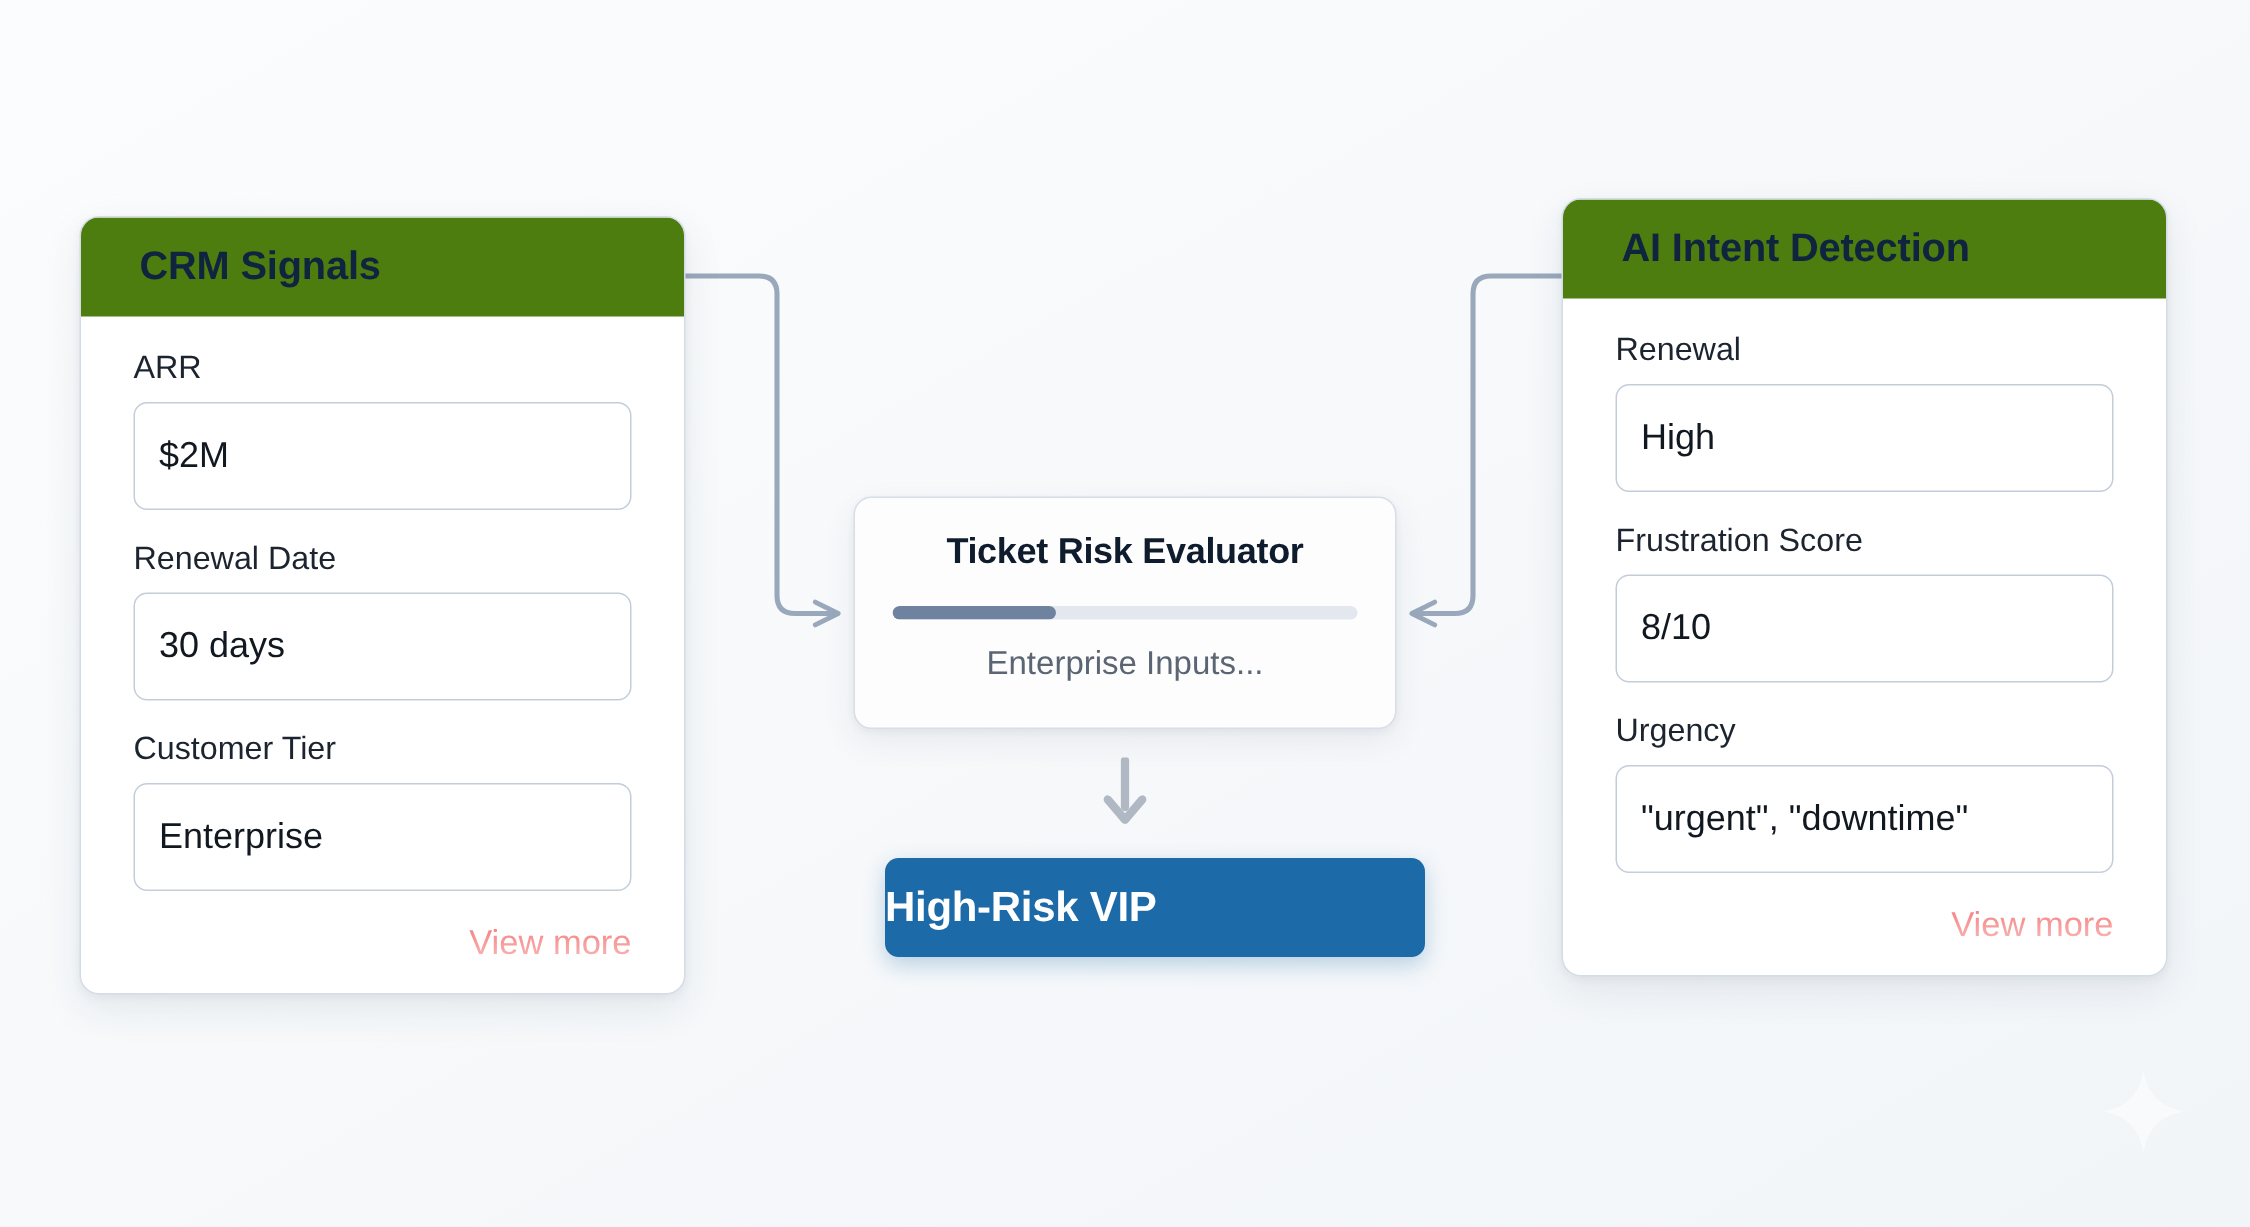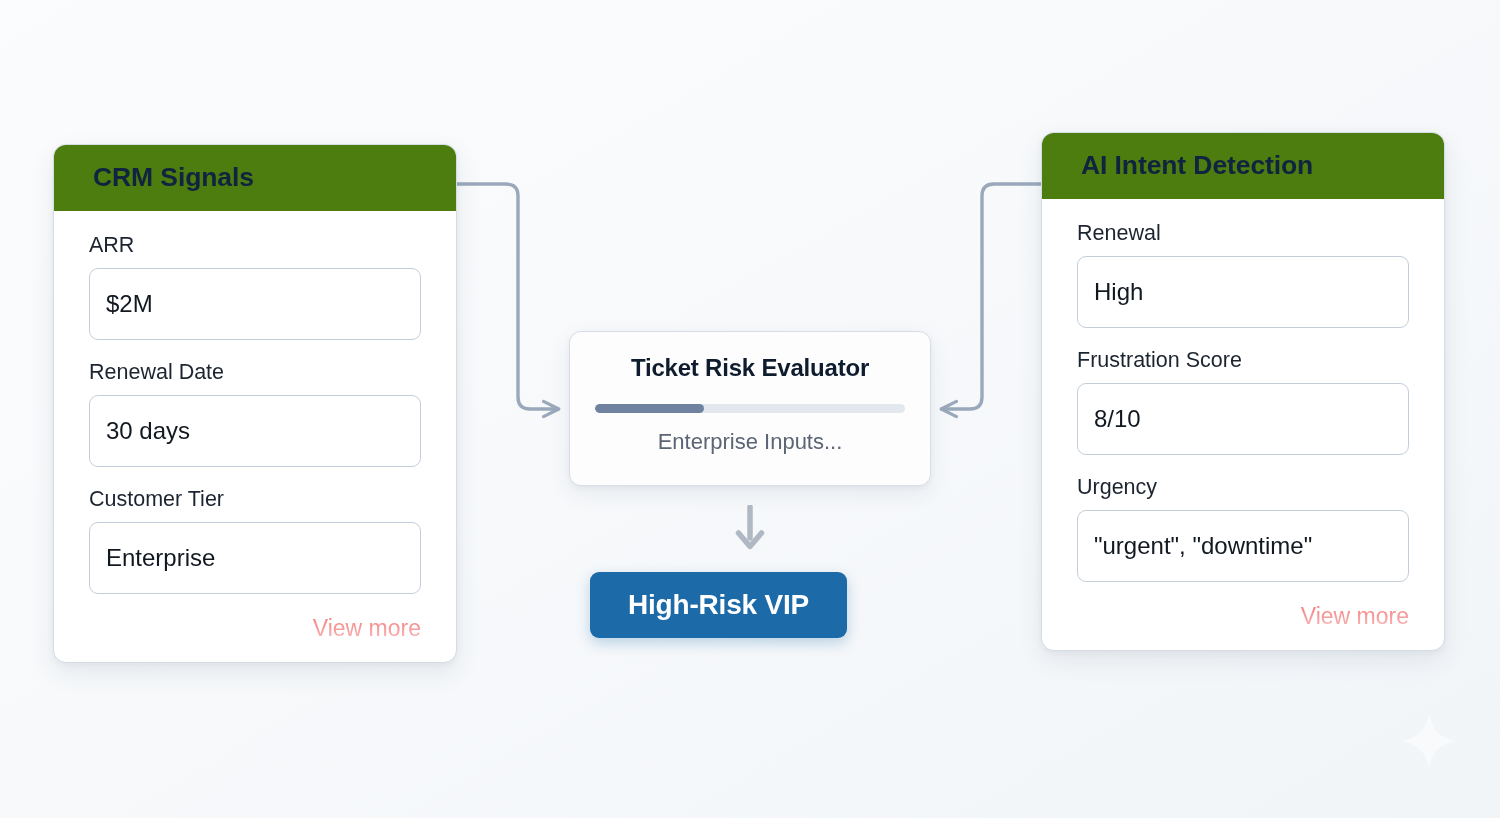--- a/index.html
+++ b/index.html
@@ -151,27 +151,27 @@
     top: 505px;
     width: 34px;
     height: 46px;
   }
 
   
   .result-badge {
     position: absolute;
     left: 590px;
     top: 572px;
-    width: 257px;
+    width: 360px;
     height: 66px;
     background: #1d6aa8;
     border-radius: 9px;
     display: flex;
     align-items: center;
-    justify-content: center;
+    justify-content: flex-start;
     box-shadow: 0 5px 14px rgba(29,106,168,.28);
   }
   .result-badge-label {
     font-size: 28px;
     font-weight: 700;
     color: #ffffff;
     letter-spacing: -.2px;
   }
 </style>
 </head>

